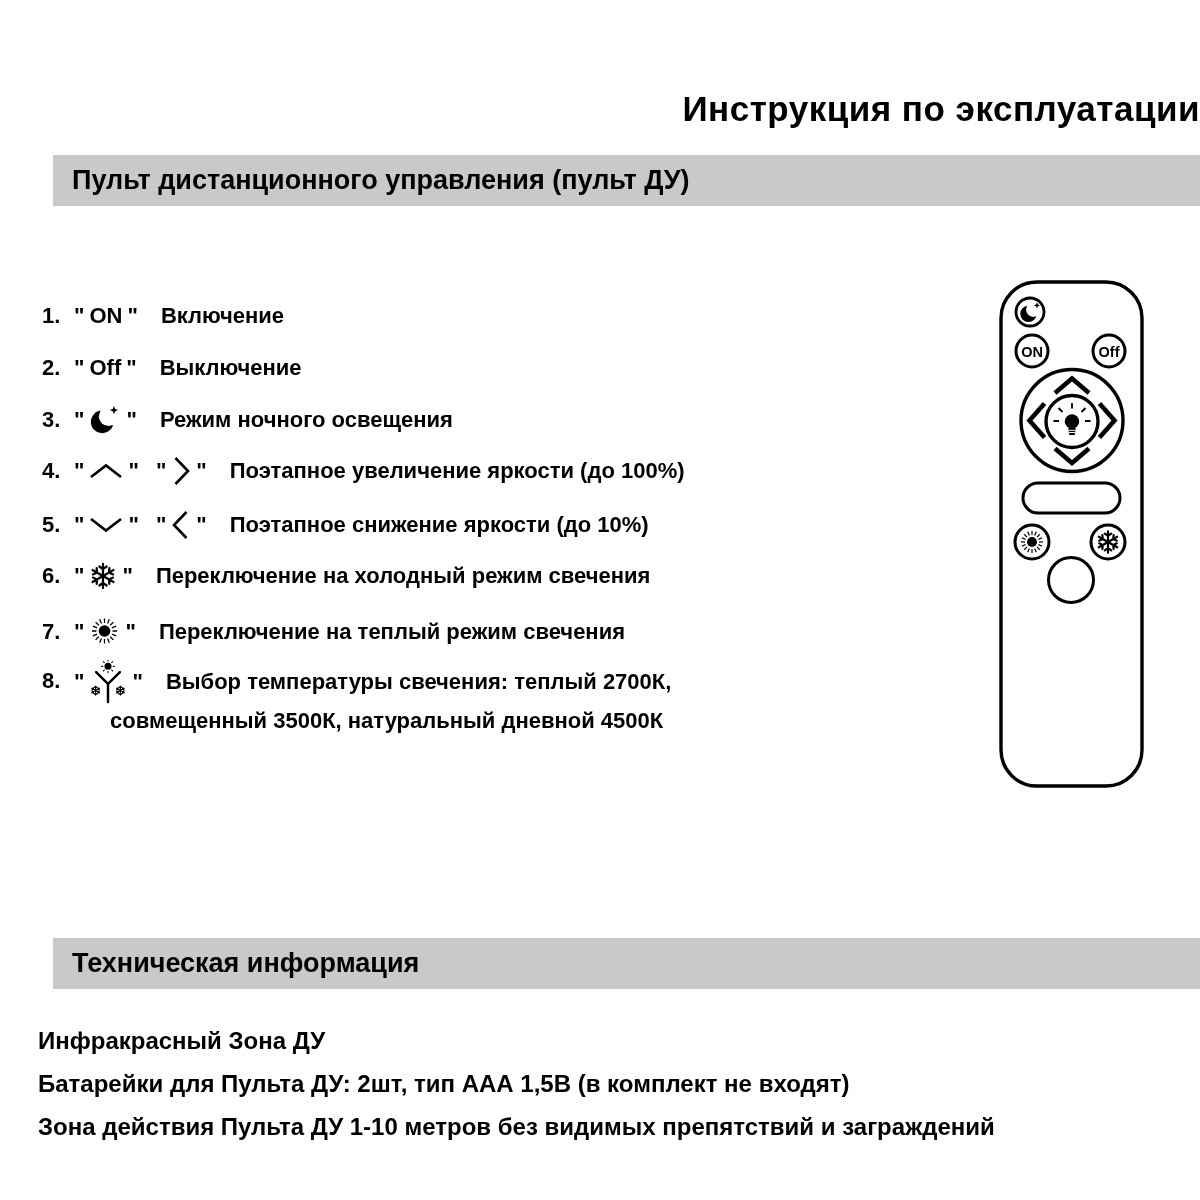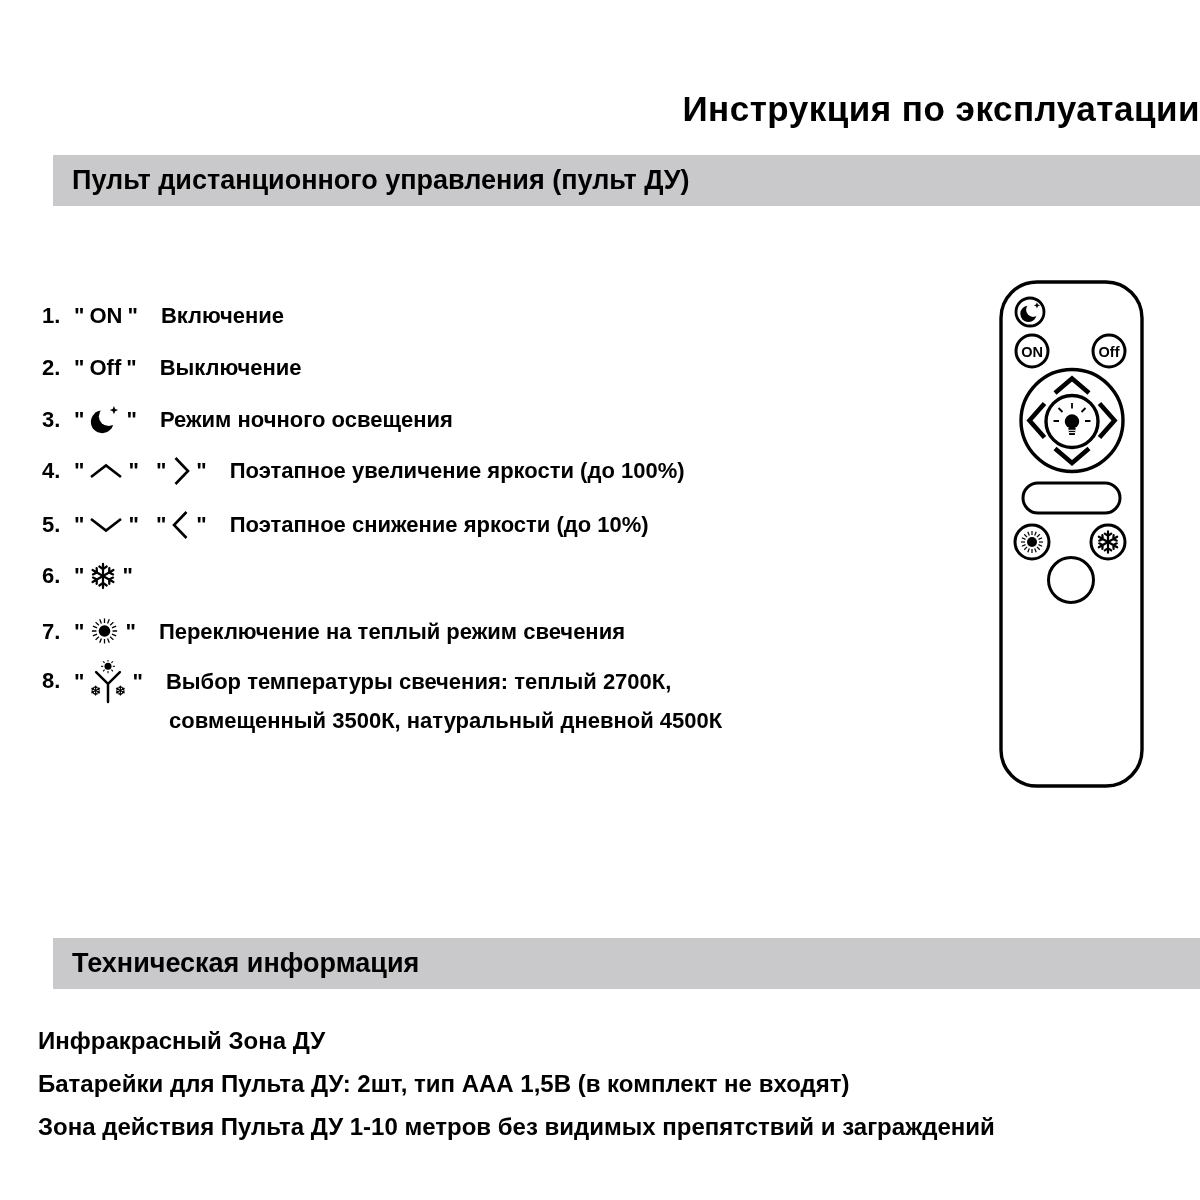--- a/index.html
+++ b/index.html
@@ -23,21 +23,21 @@
   .list-item.centered{transform:translateY(-50%);align-items:center;}
   .list-item.twoline{align-items:flex-start;}
   .item-num{width:27px;flex:0 0 27px;}
   .twoline .item-num{margin-top:8px;line-height:26px;}
   .item-line{display:flex;align-items:center;line-height:26px;}
   .q{margin:0 5px;}
   .qgroup{display:inline-flex;align-items:center;}
   .qgroup + .qgroup{margin-left:7px;}
   .item-text{margin-left:18px;}
   .icon{display:inline-flex;line-height:0;}
-  .item-line2{display:block;line-height:26px;margin-left:100px;margin-top:4px;}
+  .item-line2{display:block;line-height:26px;margin-left:41px;margin-top:4px;}
   .tech-line{position:absolute;left:38px;font-size:24px;white-space:nowrap;}
   .remote-svg{position:absolute;left:995px;top:275px;}
   .remote-svg text{font-weight:bold;}
 </style>
 </head>
 <body>
 
 <div>
 
   <h1 class="page-title">Инструкция по эксплуатации</h1>
@@ -157,20 +157,21 @@
       <path d="M0 0 L0 -12.5 M0 -7.2 L3.8 -9.8 M0 -7.2 L-3.8 -9.8" transform="rotate(60)"></path>
       <path d="M0 0 L0 -12.5 M0 -7.2 L3.8 -9.8 M0 -7.2 L-3.8 -9.8" transform="rotate(120)"></path>
       <path d="M0 0 L0 -12.5 M0 -7.2 L3.8 -9.8 M0 -7.2 L-3.8 -9.8" transform="rotate(180)"></path>
       <path d="M0 0 L0 -12.5 M0 -7.2 L3.8 -9.8 M0 -7.2 L-3.8 -9.8" transform="rotate(240)"></path>
       <path d="M0 0 L0 -12.5 M0 -7.2 L3.8 -9.8 M0 -7.2 L-3.8 -9.8" transform="rotate(300)"></path>
     </g>
   </svg>
               </span>
               <span class="q">"</span>
             </span>
+            <span class="item-text">Переключение на холодный режим свечения</span>
           </div>
         </div>
       </div>
       <div class="list-item centered" style="top: 631px;">
         <span class="item-num">7.</span>
         <div class="item-body">
           <div class="item-line">
             <span class="qgroup">
               <span class="q">"</span>
               <span class="icon">

